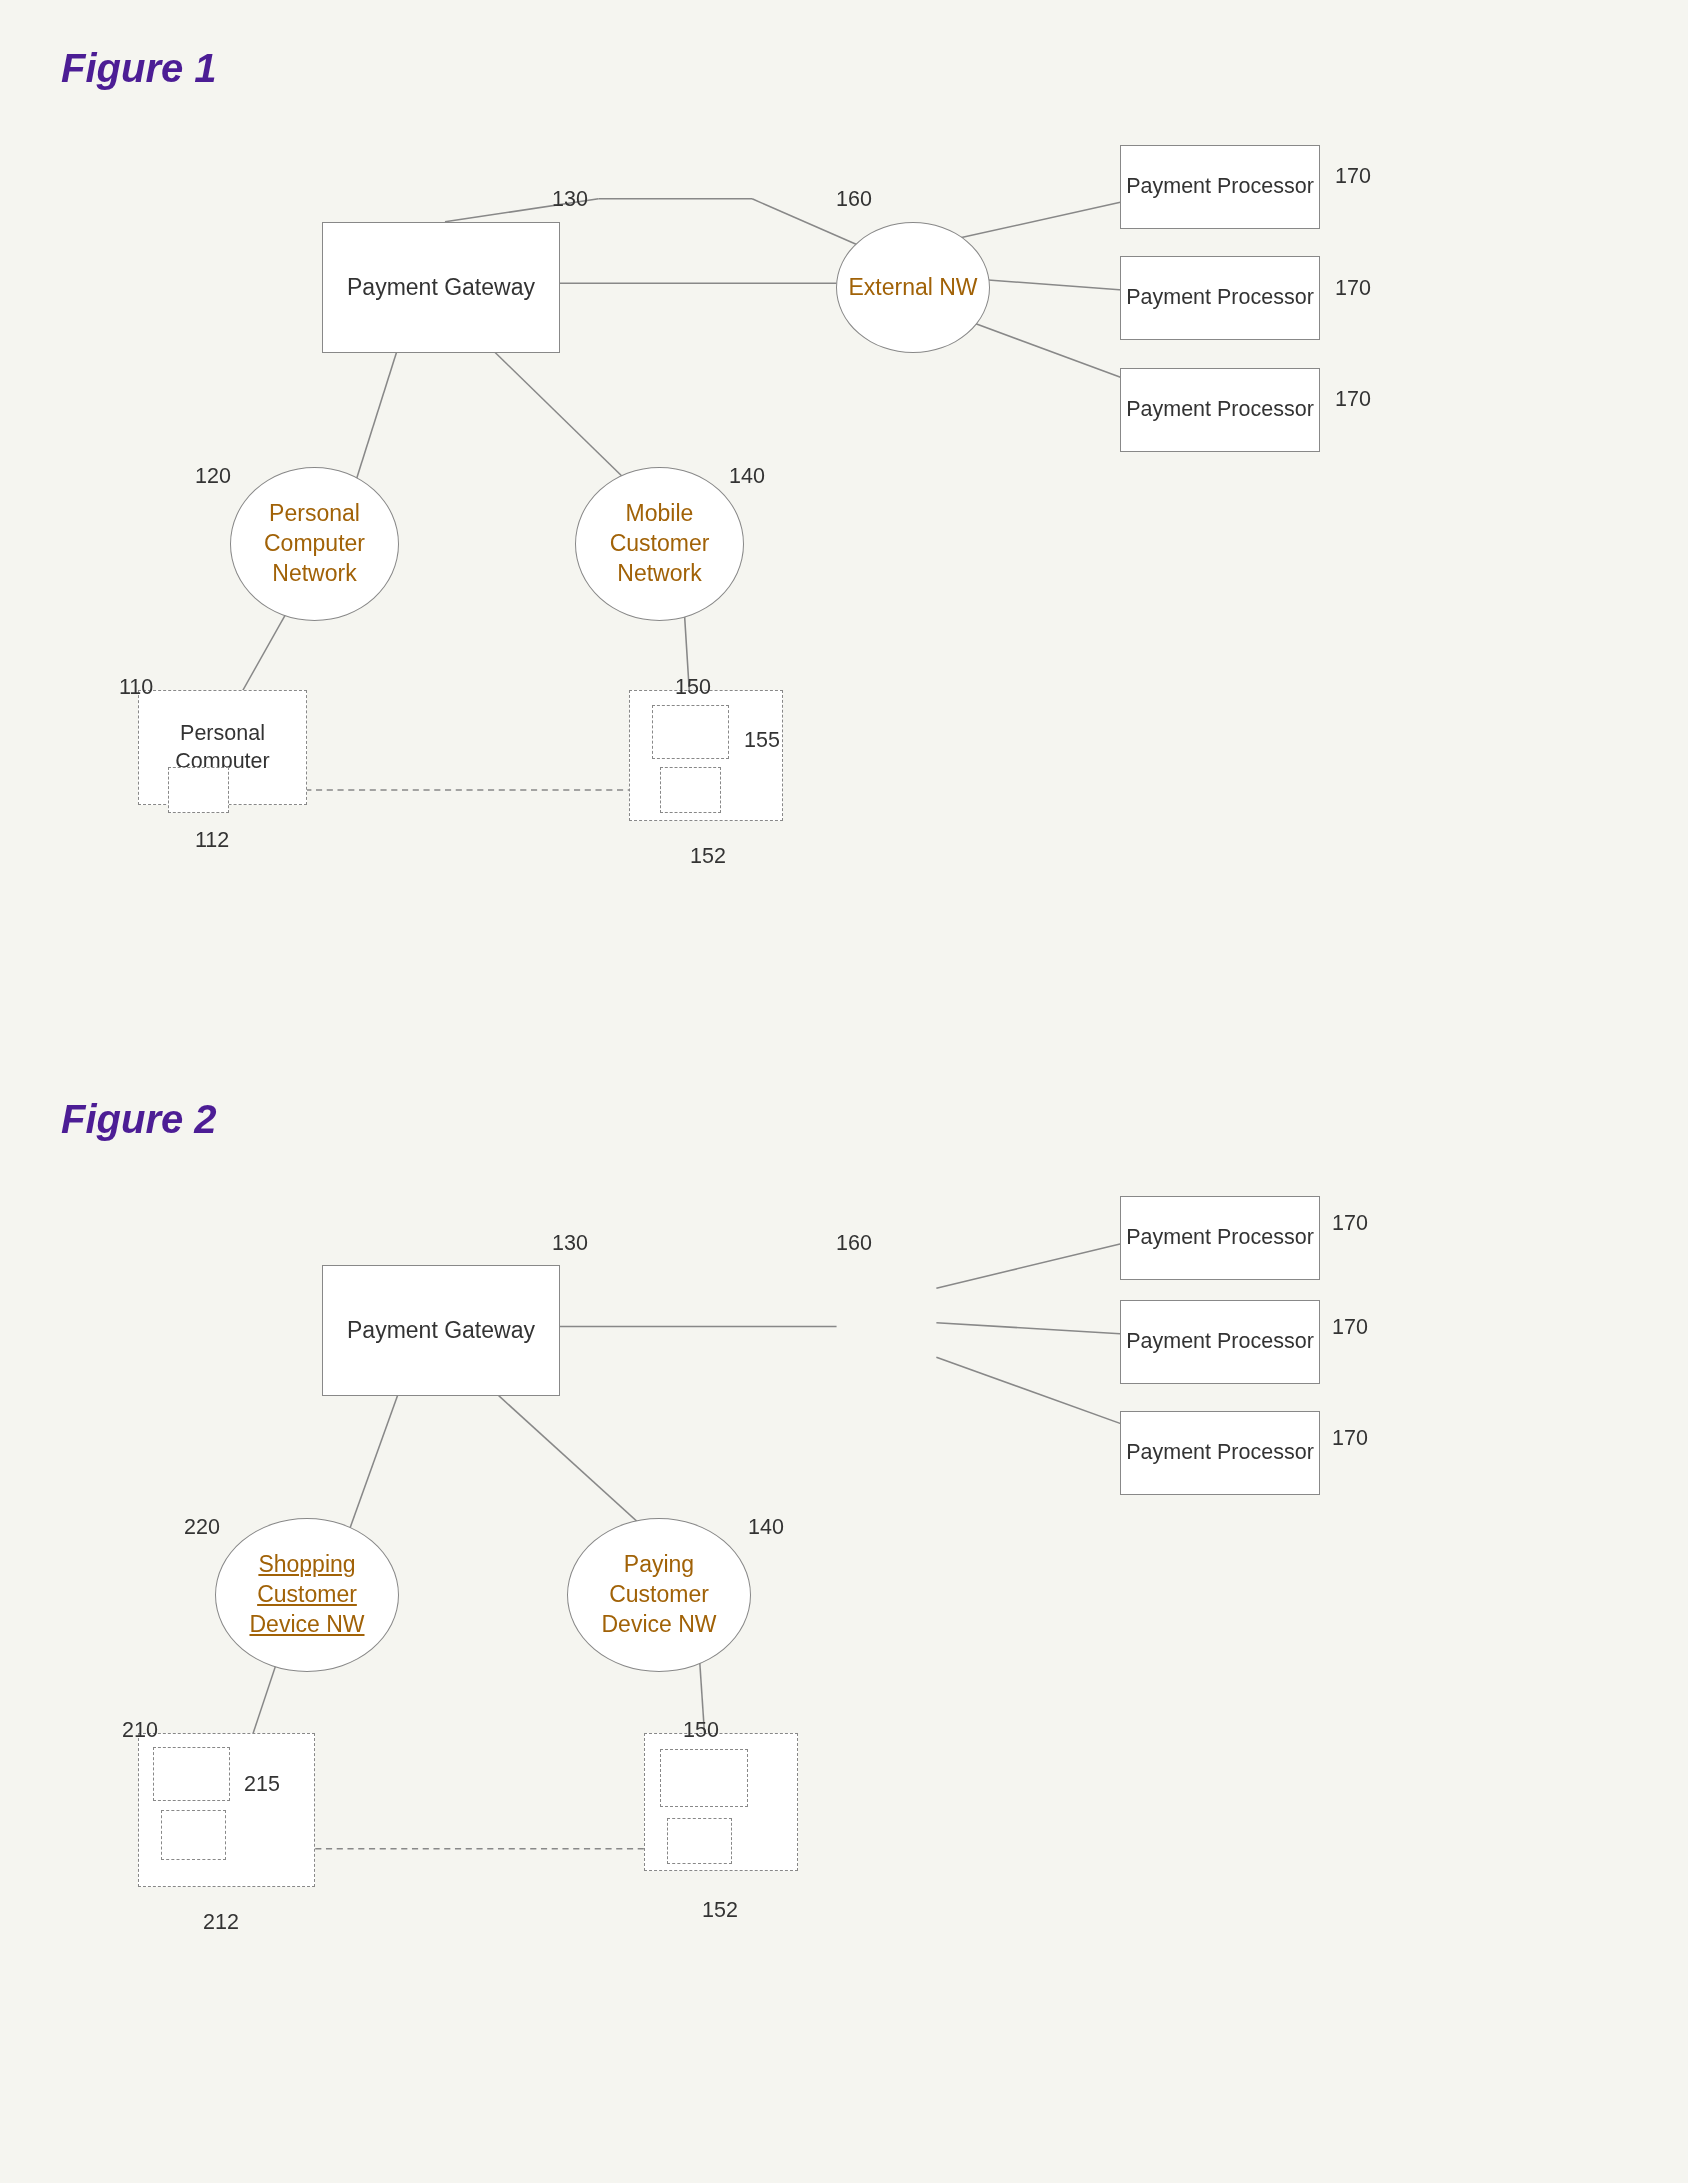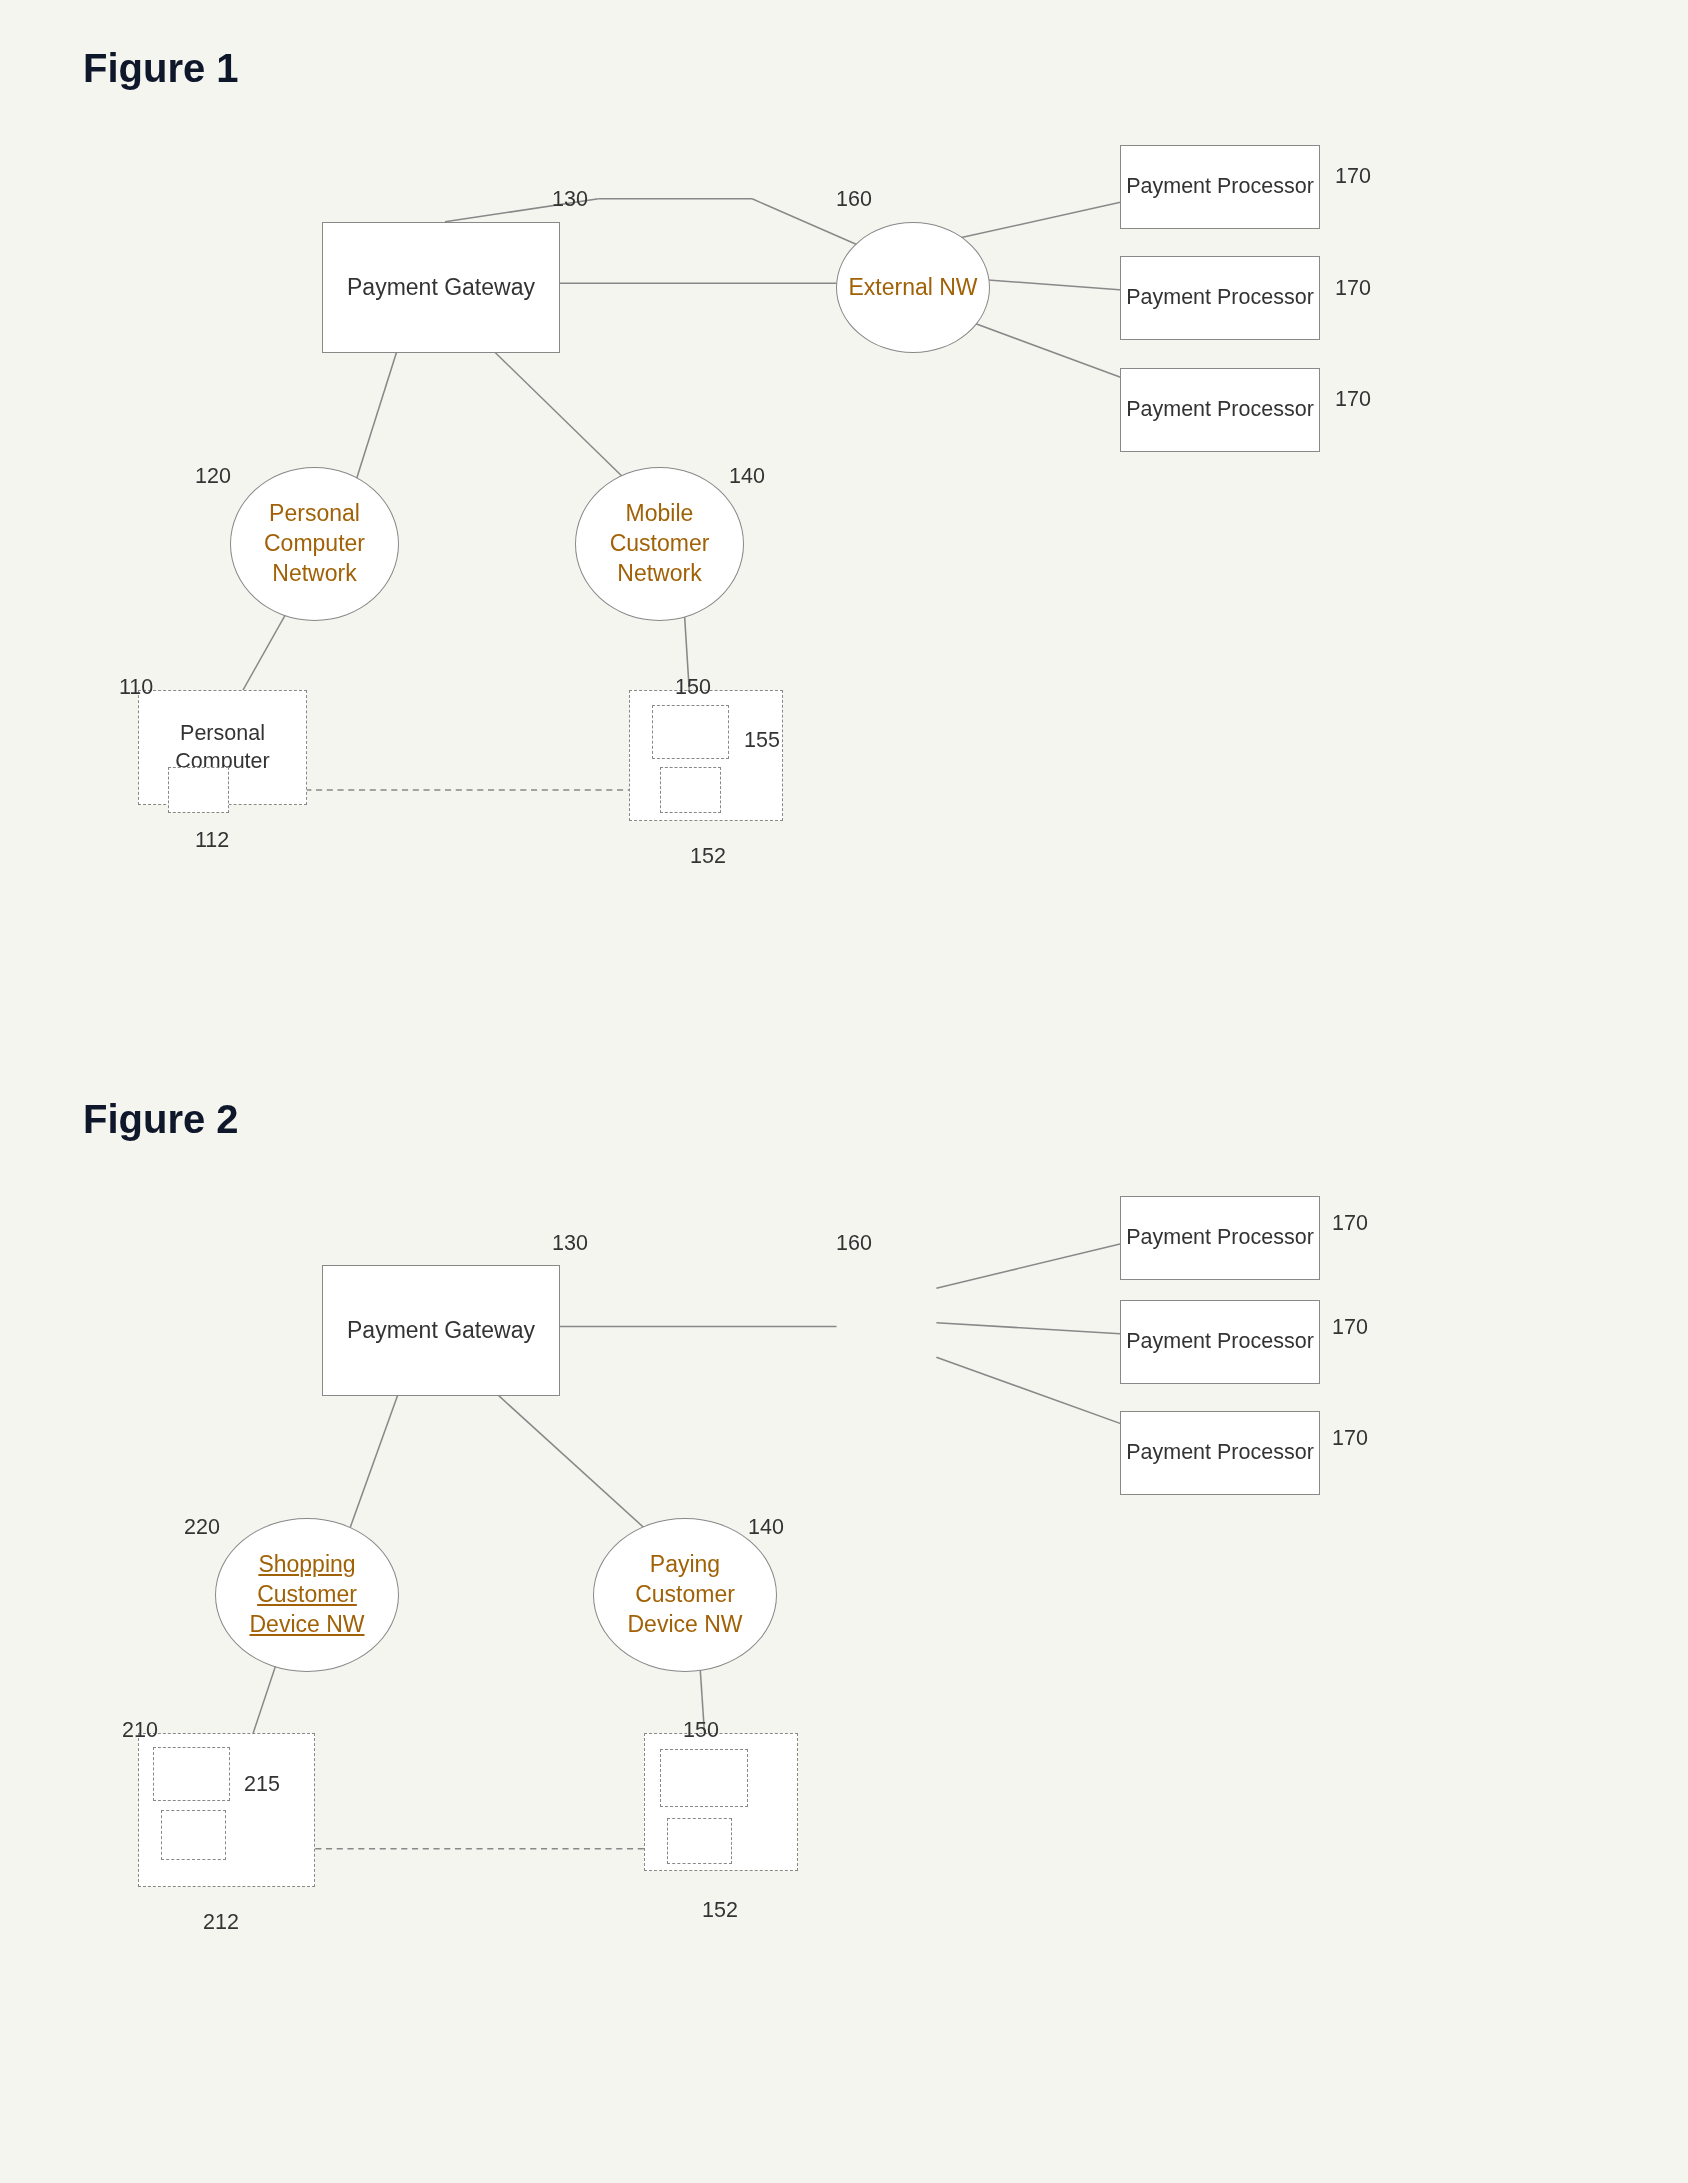--- a/index.html
+++ b/index.html
@@ -22,23 +22,23 @@
 
     .figure-section {
       position: relative;
       width: 100%;
       margin-bottom: 92px;
     }
 
     .figure-title {
       font-size: 40px;
       font-weight: bold;
-      color: #0f172a;
+      font-style: italic;
+      color: #4c1d95;
       margin-bottom: 31px;
-      margin-left: 22px;
     }
 
     .diagram-area {
       position: relative;
       width: 1459px;
       height: 844px;
     }
 
     
     .box {
@@ -238,21 +238,21 @@
         <span>Payment
 Processor</span>
       </div>
 
       <div class="circle" style="left:154px; top:345px; width:184px; height:154px;text-decoration:underline;">
         <span style="white-space:pre-line;">Shopping
 Customer
 Device NW</span>
       </div>
 
-      <div class="circle" style="left:532px; top:345px; width:184px; height:154px;">
+      <div class="circle" style="left:506px; top:345px; width:184px; height:154px;">
         <span style="white-space:pre-line;">Paying
 Customer
 Device NW</span>
       </div>
 
       <div class="box" style="left:77px; top:560px; width:177px; height:154px; font-size:21.5px; border-style:dashed;">
       </div>
 
       <div class="box" style="left:92px; top:574px; width:77px; height:54px; border-style:dashed;">
       </div>

